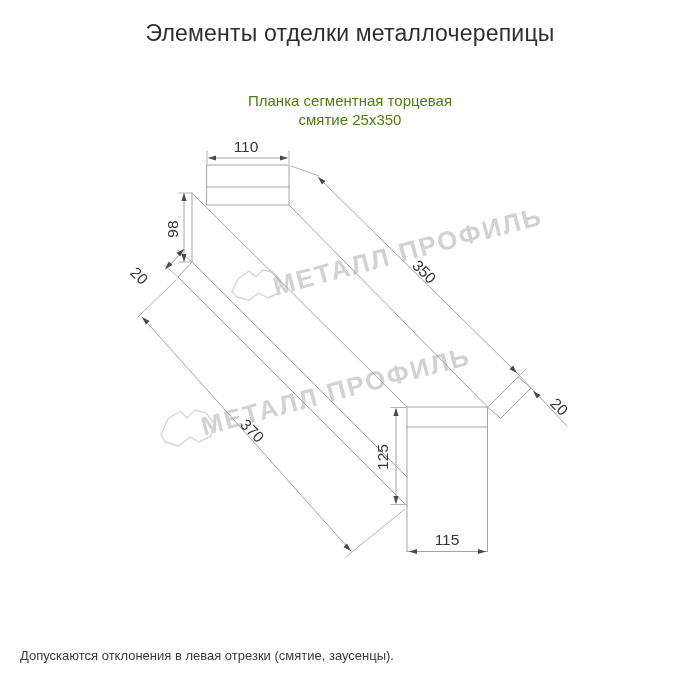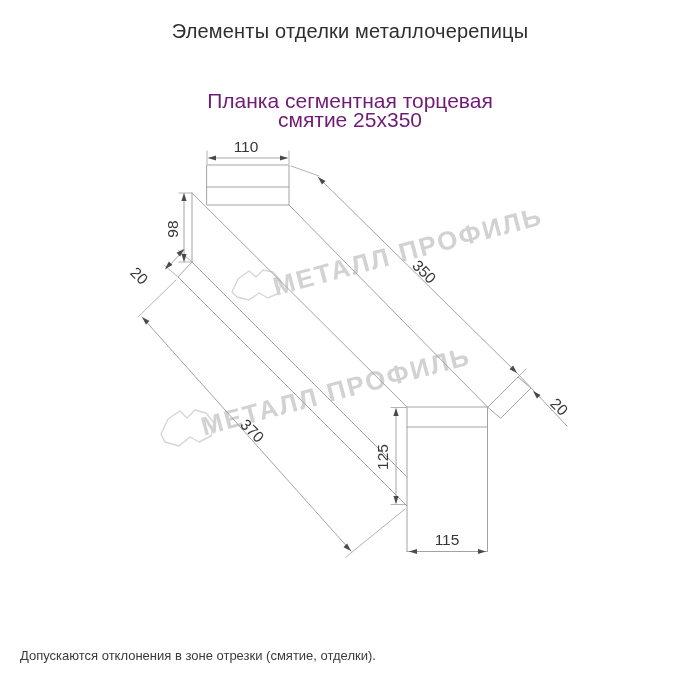--- a/index.html
+++ b/index.html
@@ -1,21 +1,21 @@
 <!DOCTYPE html>
 <html><head>
 <meta charset="utf-8">
 <style>
   html,body{margin:0;padding:0;background:#ffffff;}
   .page{position:relative;width:700px;height:700px;background:#ffffff;overflow:hidden;
         font-family:"Liberation Sans",sans-serif;}
   .title{position:absolute;top:20px;left:0;width:100%;text-align:center;
-         font-size:20px;font-weight:400;color:#2c2e33;letter-spacing:.2px;}
+         font-size:23px;font-weight:400;color:#2c2e33;letter-spacing:.2px;}
   .subtitle{position:absolute;top:91px;left:0;width:100%;text-align:center;
-            font-size:21px;color:#701a75;line-height:19px;}
+            font-size:15px;color:#4d7c0f;line-height:19px;}
   .footer{position:absolute;left:20px;top:647px;font-size:13px;color:#3b3b3b;line-height:17.5px;}
   svg.drawing{position:absolute;left:0;top:0;}
   .pl{stroke:#a3a3a3;stroke-width:1;fill:none;stroke-linecap:round;}
   .el{stroke:#aaaaaa;stroke-width:.9;fill:none;stroke-linecap:round;}
   .dl{stroke:#9a9a9a;stroke-width:.9;fill:none;stroke-linecap:round;}
   .ah{fill:#4a4a4a;stroke:none;}
   .dt{fill:#35373b;font-size:15.5px;text-anchor:middle;}
   .wm{fill:#d2d2d2;font-size:26px;font-weight:bold;letter-spacing:2px;text-anchor:middle;}
   .lg{stroke:#d6d6d6;stroke-width:1.4;fill:none;stroke-linejoin:round;}
 </style>
@@ -124,16 +124,16 @@
     </g>
     <g transform="translate(383,457) rotate(-90)">
       <text class="dt" x="0" y="5">125</text>
     </g>
     <g>
       <text class="dt" x="447" y="545">115</text>
     </g>
   </svg>
 
   <div class="footer">
-    <div>Допускаются отклонения в зоне отрезки (смятие, отделки).</div>
+    <div>Допускаются отклонения в левая отрезки (смятие, заусенцы).</div>
   </div>
 
 </div>
 
 </body></html>

